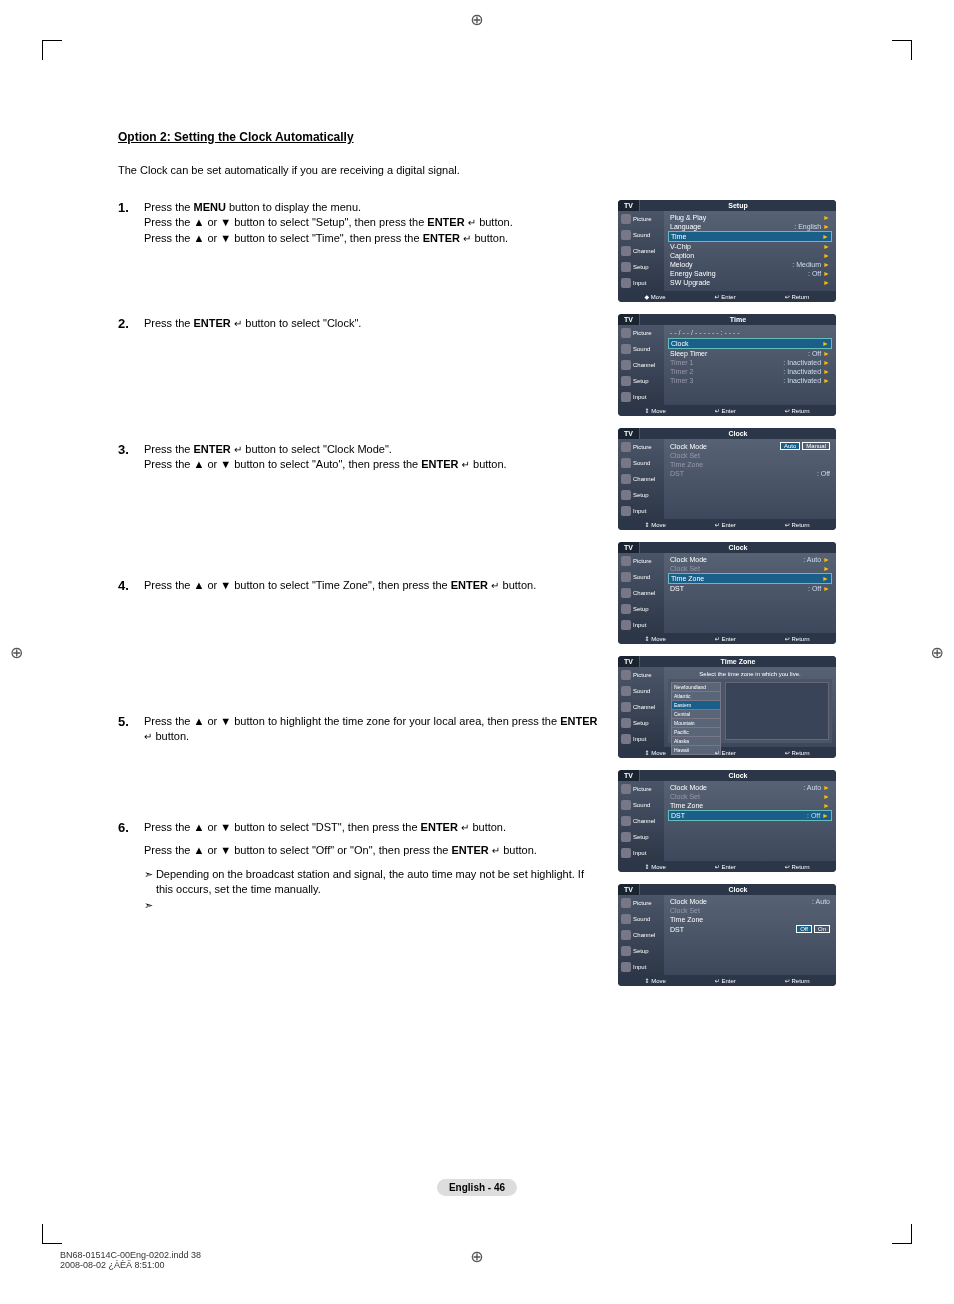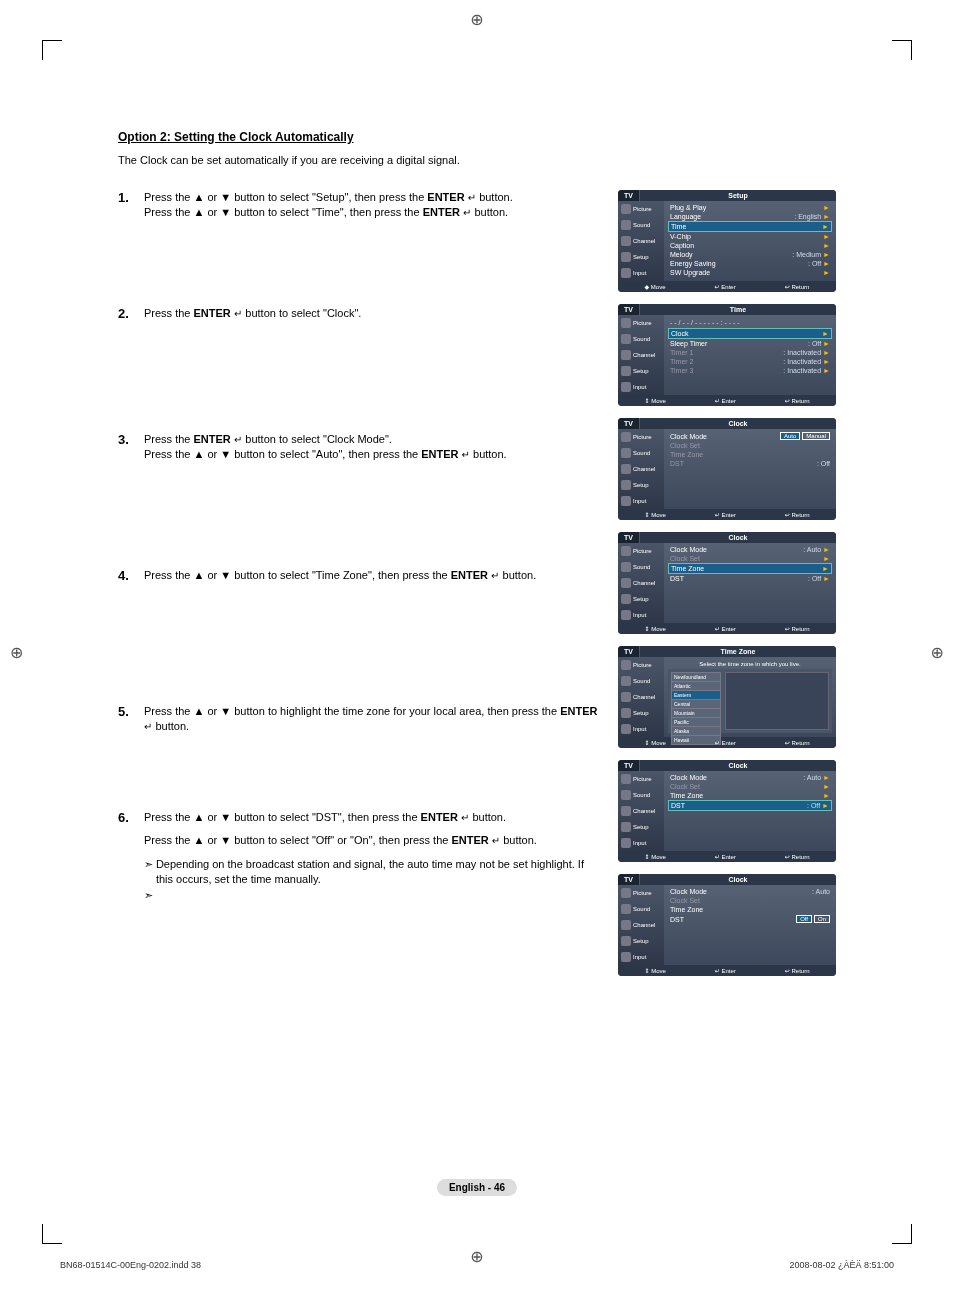--- a/index.html
+++ b/index.html
@@ -23,21 +23,21 @@
   .corner-bl { position:absolute; bottom:60px; left:42px; width:20px; height:20px; border-left:1px solid #000; border-bottom:1px solid #000; }
   .corner-br { position:absolute; bottom:60px; right:42px; width:20px; height:20px; border-right:1px solid #000; border-bottom:1px solid #000; }
   .page {
     position: absolute;
     top: 130px; left: 118px; right: 118px; bottom: 100px;
   }
   .heading {
     font-weight: bold;
     text-decoration: underline;
     font-size: 12px;
-    margin-bottom: 10px;
+    margin-bottom: 20px;
   }
   .intro { font-size: 11px; margin-bottom: 24px; }
   .cols { display: flex; gap: 18px; }
   .textcol { flex: 1; }
   .screens { width: 218px; display:flex; flex-direction:column; gap: 12px; }
   .step { display:flex; margin-bottom:6px; }
   .stepnum { font-weight:bold; width:26px; font-size:13px; }
   .stepbody { flex:1; font-size:11px; line-height:1.4; }
   .bold { font-weight:bold; }
   .block { margin-bottom: 8px; }
@@ -92,21 +92,21 @@
   .tz-list { width:50px; display:flex; flex-direction:column; gap:0; }
   .tz-list div { font-size:5px; padding:1px 2px; background:#5a6578; border:1px solid #778; margin-bottom:-1px; }
   .tz-list div.hl { background:#1a5f8a; }
   .map { flex:1; background:#3a4458; border:1px solid #667; }
   .pagefoot {
     position:absolute; bottom: 8px; left:50%; transform:translateX(-50%);
     background:#ddd; border-radius:10px; padding:3px 12px; font-size:10px; font-weight:bold;
   }
   .printinfo {
     position:absolute; bottom:34px; left:60px; right:60px;
-    display:flex; justify-content:space-between; font-size:9px; color:#333;
+    display:flex; justify-content:space-between; font-size:9px; color:#333;flex-direction:column;
   }
 </style>
 </head>
 <body>
 
 <span class="crop-top">⊕</span>
 <span class="crop-bottom">⊕</span>
 <span class="crop-left">⊕</span>
 <span class="crop-right">⊕</span>
 <div class="corner-tl"></div>
@@ -118,20 +118,21 @@
 
   <div class="heading">Option 2: Setting the Clock Automatically</div>
   <div class="intro">The Clock can be set automatically if you are receiving a digital signal.</div>
 
   <div class="cols">
     <div class="textcol">
 
       <div class="step" style="min-height:110px;">
         <div class="stepnum">1.</div>
         <div class="stepbody">
+          <div><span>Press the </span><span class="bold">MENU</span><span> button to display the menu.</span></div>
           <div><span>Press the ▲ or ▼ button to select "Setup", then press the </span><span class="bold">ENTER</span> <span class="enter-icon">↵</span><span> button.</span></div>
           <div><span>Press the ▲ or ▼ button to select "Time", then press the </span><span class="bold">ENTER</span> <span class="enter-icon">↵</span><span> button.</span></div>
         </div>
       </div>
 
       <div class="step" style="min-height:120px;">
         <div class="stepnum">2.</div>
         <div class="stepbody">
           <div><span>Press the </span><span class="bold">ENTER</span> <span class="enter-icon">↵</span><span> button to select "Clock".</span></div>
         </div>

